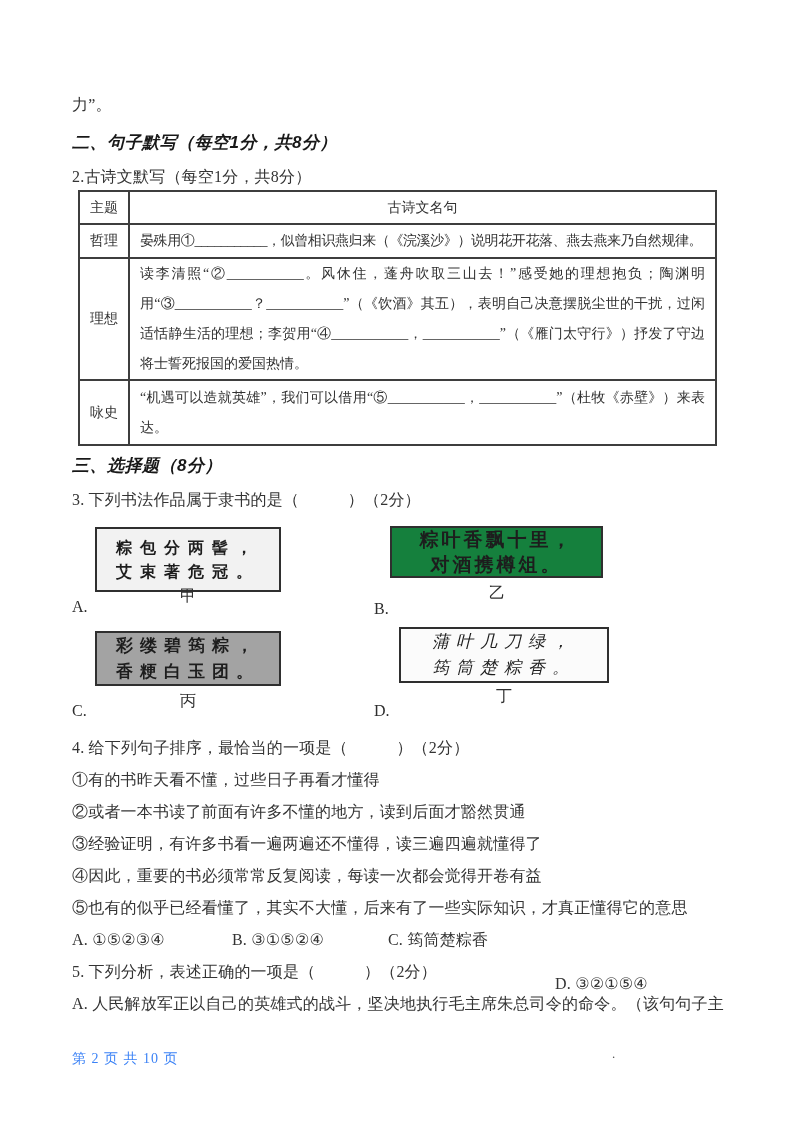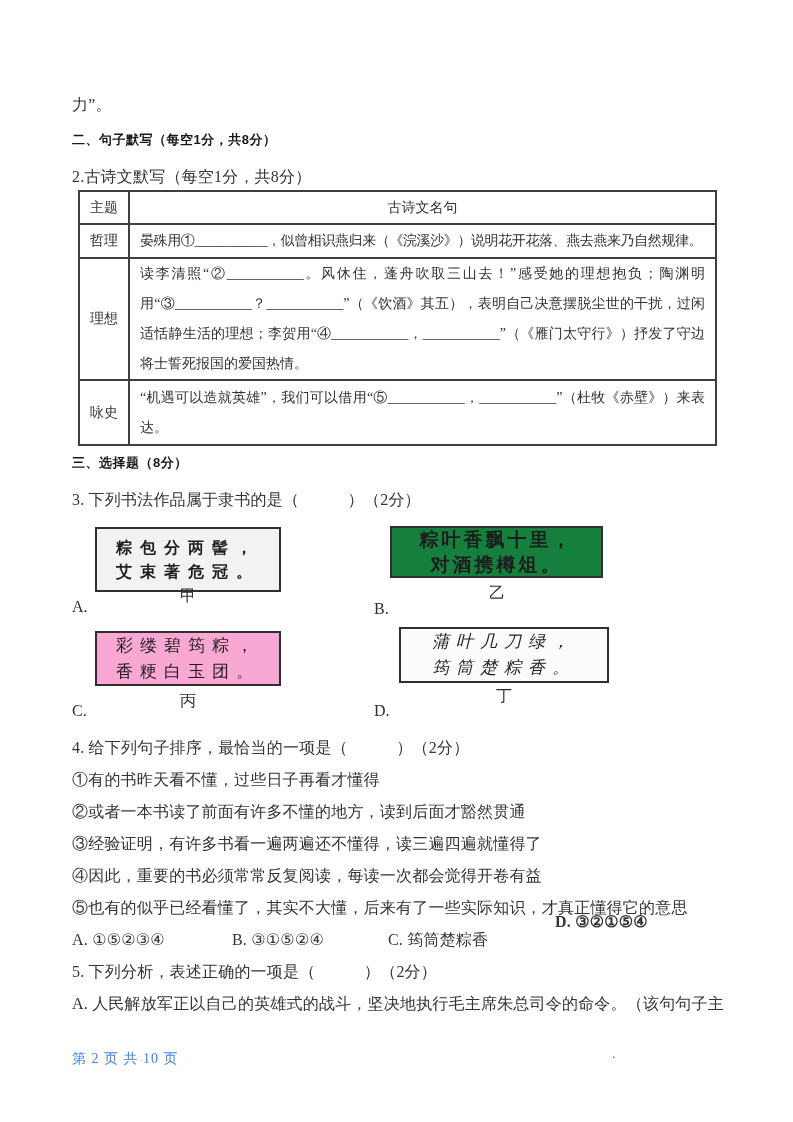--- a/index.html
+++ b/index.html
@@ -7,21 +7,21 @@
   .page {
     position:relative; width:793px; height:1122px; margin:0 auto;
     background:#ffffff; overflow:hidden;
     font-family:"Liberation Serif","DejaVu Serif",serif;
     color:#343434;
   }
   .abs { position:absolute; }
   .body-text { font-size:16px; line-height:22px; color:#343434; letter-spacing:0.2px; }
   .section-heading {
     font-family:"Liberation Sans","DejaVu Sans",sans-serif;
-    font-weight:bold; font-size:13px; color:#181818; letter-spacing:0.5px;
+    font-weight:bold; font-size:17px; color:#181818; letter-spacing:0.5px;font-style:italic;
   }
   
   table.qtable {
     position:absolute; left:78px; top:190px; width:639px;
     border-collapse:collapse; table-layout:fixed;
     font-size:14px; color:#323232;
   }
   table.qtable td {
     border:2px solid #3e3e3e; vertical-align:middle;
   }
@@ -34,21 +34,21 @@
   tr.r3 td { height:65px; }
   
   .callig {
     position:absolute; border:2px solid #2f2f2f;
     display:flex; flex-direction:column; align-items:center; justify-content:center;
     color:#1d1d1d; text-align:center;
   }
   .callig .cl { white-space:nowrap; }
   .style-seal     { background:#f2f2f2; font-weight:bold; font-size:16px; letter-spacing:8px; line-height:24px; }
   .style-clerical { background:#15803d; font-weight:bold; font-size:19px; letter-spacing:3px; line-height:25px; }
-  .style-regular  { background:#f9a8d4; font-weight:normal; font-size:17px; letter-spacing:7px; line-height:26px; }
+  .style-regular  { background:#a3a3a3; font-weight:bold; font-size:17px; letter-spacing:7px; line-height:26px; }
   .style-cursive  { background:#fbfbfb; font-style:italic; font-size:17px; letter-spacing:7px; line-height:26px; }
   .caption { font-size:16px; color:#2e2e2e; }
   .opt-letter { font-size:16px; color:#2e2e2e; }
   .footer-text { font-size:14px; color:#3b82f6; letter-spacing:1px; }
   .stray { font-size:13px; color:#555; }
 </style>
 </head>
 <body>
 
 <div class="page">
@@ -115,21 +115,21 @@
   <div class="abs body-text" style="left:72px; top:737px;">4. 给下列句子排序，最恰当的一项是（　　　）（2分）</div>
   <div class="abs body-text" style="left:72px; top:769px;">①有的书昨天看不懂，过些日子再看才懂得</div>
   <div class="abs body-text" style="left:72px; top:801px;">②或者一本书读了前面有许多不懂的地方，读到后面才豁然贯通</div>
   <div class="abs body-text" style="left:72px; top:833px;">③经验证明，有许多书看一遍两遍还不懂得，读三遍四遍就懂得了</div>
   <div class="abs body-text" style="left:72px; top:865px;">④因此，重要的书必须常常反复阅读，每读一次都会觉得开卷有益</div>
   <div class="abs body-text" style="left:72px; top:897px;">⑤也有的似乎已经看懂了，其实不大懂，后来有了一些实际知识，才真正懂得它的意思</div>
 
   <div class="abs body-text" style="left:72px; top:929px;">A. ①⑤②③④</div>
   <div class="abs body-text" style="left:232px; top:929px;">B. ③①⑤②④</div>
   <div class="abs body-text" style="left:388px; top:929px;">C. 筠筒楚粽香</div>
-  <div class="abs body-text" style="left:555px; top:911px;font-weight:bold;">D. ③②①⑤④</div>
+  <div class="abs body-text" style="left:555px; top:973px;">D. ③②①⑤④</div>
 
   <div class="abs body-text" style="left:72px; top:961px;">5. 下列分析，表述正确的一项是（　　　）（2分）</div>
   <div class="abs body-text" style="left:72px; top:993px; width:652px; white-space:nowrap; overflow:hidden;">A. 人民解放军正以自己的英雄式的战斗，坚决地执行毛主席朱总司令的命令。（该句句子主干是：战斗执</div>
 
   <div class="abs footer-text" style="left:72px; top:1050px;">第 2 页 共 10 页</div>
   <div class="abs stray" style="left:612px; top:1046px;">.</div>
 
 </div>
 
 </body></html>

